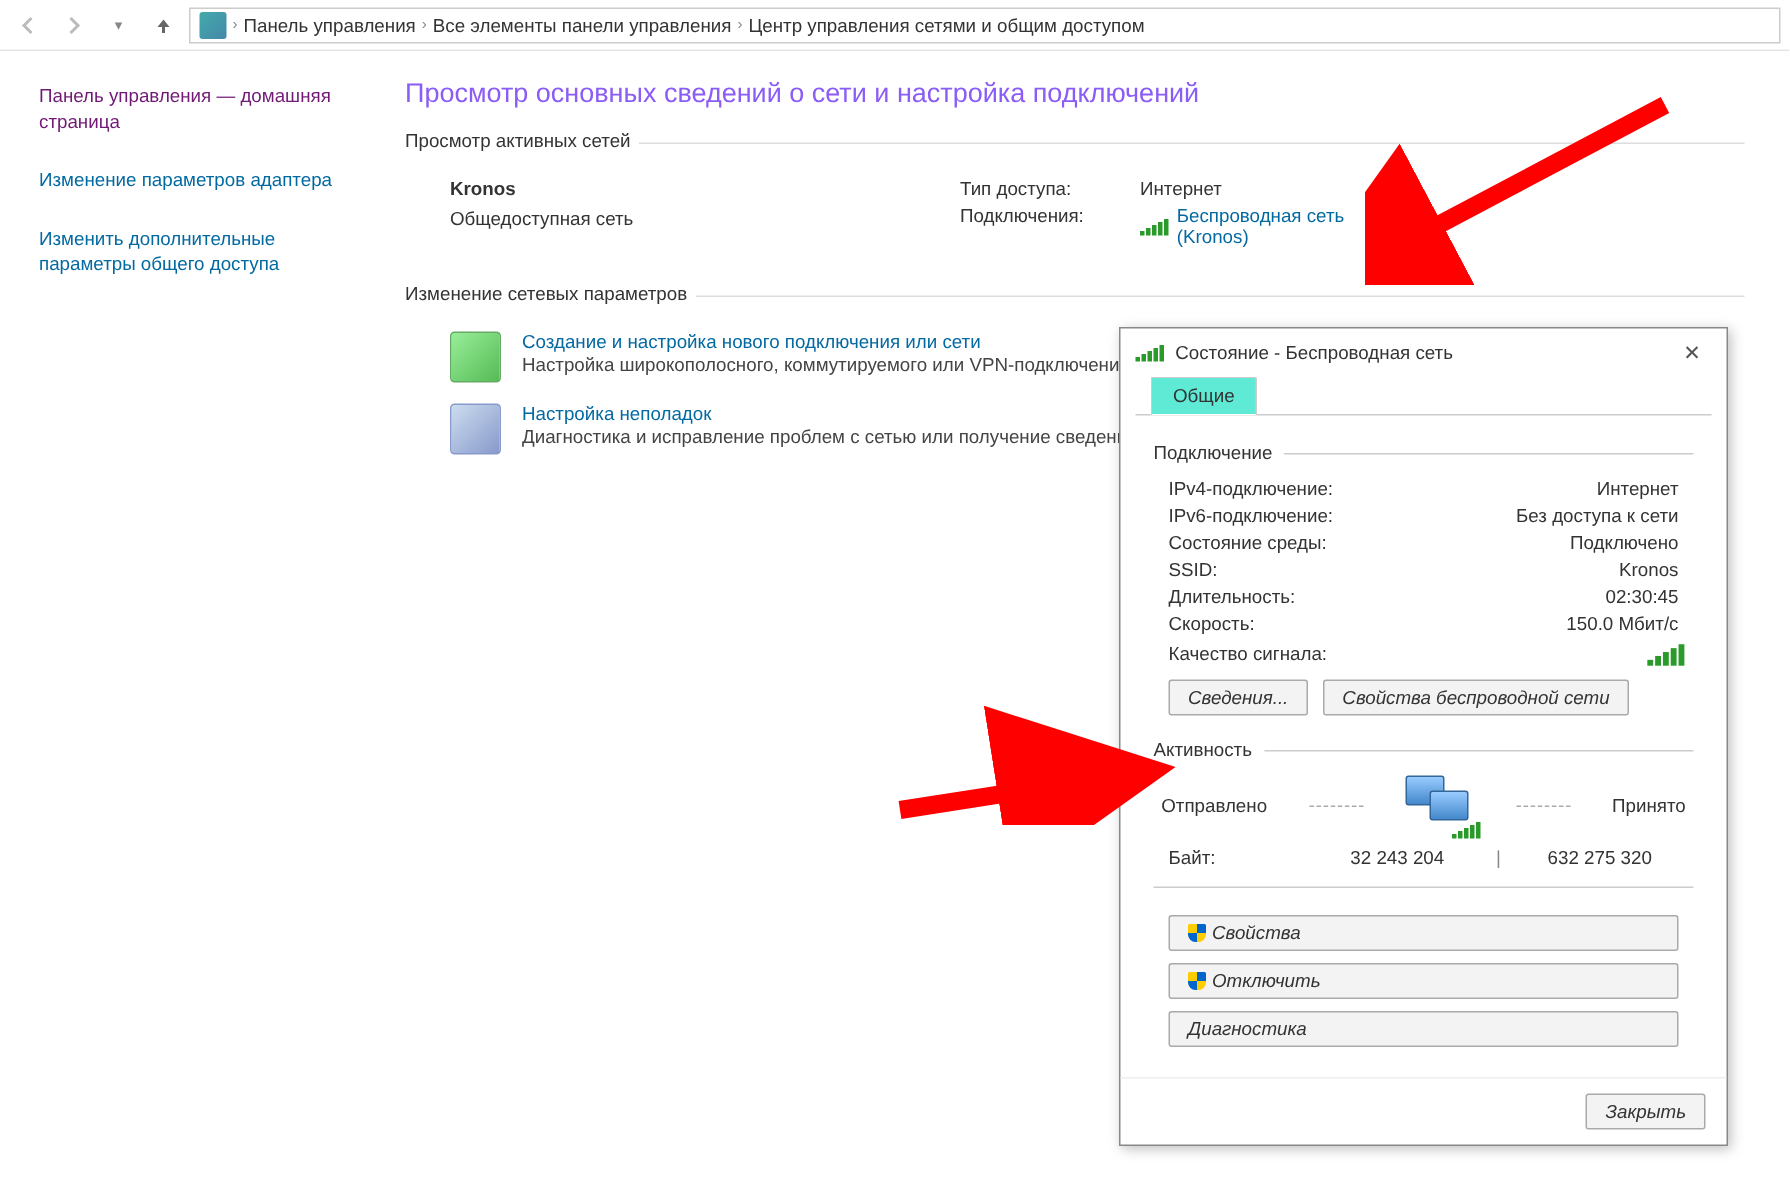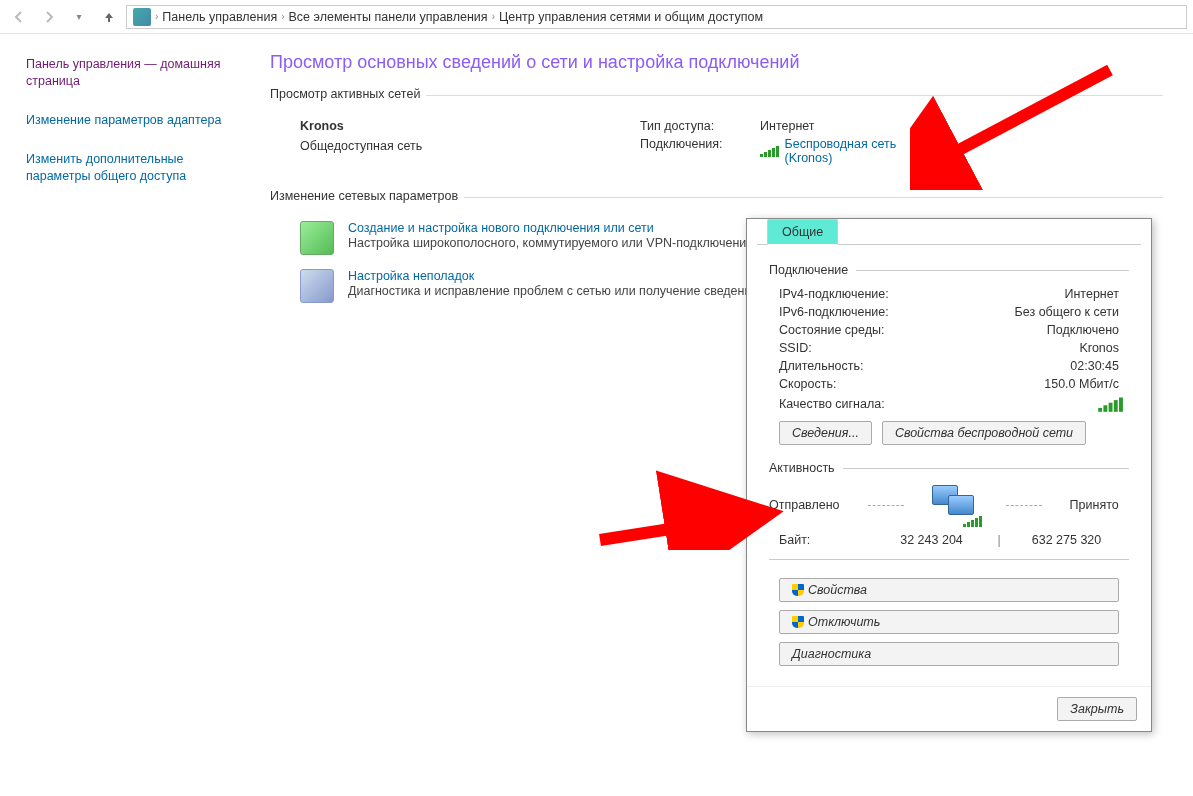--- a/index.html
+++ b/index.html
@@ -172,21 +172,21 @@
     padding: 4px 12px;
     background: #f3f3f3;
     border: 1px solid #aaa;
     border-radius: 2px;
     cursor: pointer;
     font-size: 12.5px;
     font-style: italic;
   }
   .btn-row { display:flex; gap:10px; margin:8px 10px 2px 10px; }
   .activity {
-    display:flex; align-items:center; 
+    display:flex; align-items:center; justify-content:center;
     gap: 28px;
     margin: 10px 0 4px 0;
   }
   .act-line { border-top:1px dashed #aaa; width:36px; height:1px; }
   .monitor-icon {
     width: 46px; height: 40px;
     position: relative;
   }
   .monitor-icon .m1, .monitor-icon .m2 {
     position:absolute; width:26px; height:20px;
@@ -316,35 +316,46 @@
       <div class="item-icon" style="background:linear-gradient(135deg,#cde 0%, #89c 100%);border-color:#89c;"></div>
       <div class="item-body">
         <a class="link item-title">Настройка неполадок</a>
         <div class="item-desc">Диагностика и исправление проблем с сетью или получение сведений об устранении неполадок.</div>
       </div>
     </div>
   </div>
 </div>
 
 <div class="dialog">
+  <div class="d-title">
+    <span class="wifi-icon">
+        <span></span>
+        <span></span>
+        <span></span>
+        <span></span>
+        <span></span>
+      </span>
+    <span class="t">Состояние - Беспроводная сеть</span>
+    <span class="d-close">✕</span>
+  </div>
   <div class="d-tabs">
     <div class="d-tab">Общие</div>
   </div>
   <div class="d-body">
     <div class="fieldset-title">
       <span>Подключение</span>
         <span class="rule"></span>
     </div>
     <div class="kv">
         <span class="k">IPv4-подключение:</span>
         <span class="v">Интернет</span>
       </div>
     <div class="kv">
         <span class="k">IPv6-подключение:</span>
-        <span class="v">Без общего к сети</span>
+        <span class="v">Без доступа к сети</span>
       </div>
     <div class="kv">
         <span class="k">Состояние среды:</span>
         <span class="v">Подключено</span>
       </div>
     <div class="kv">
         <span class="k">SSID:</span>
         <span class="v">Kronos</span>
       </div>
     <div class="kv">

